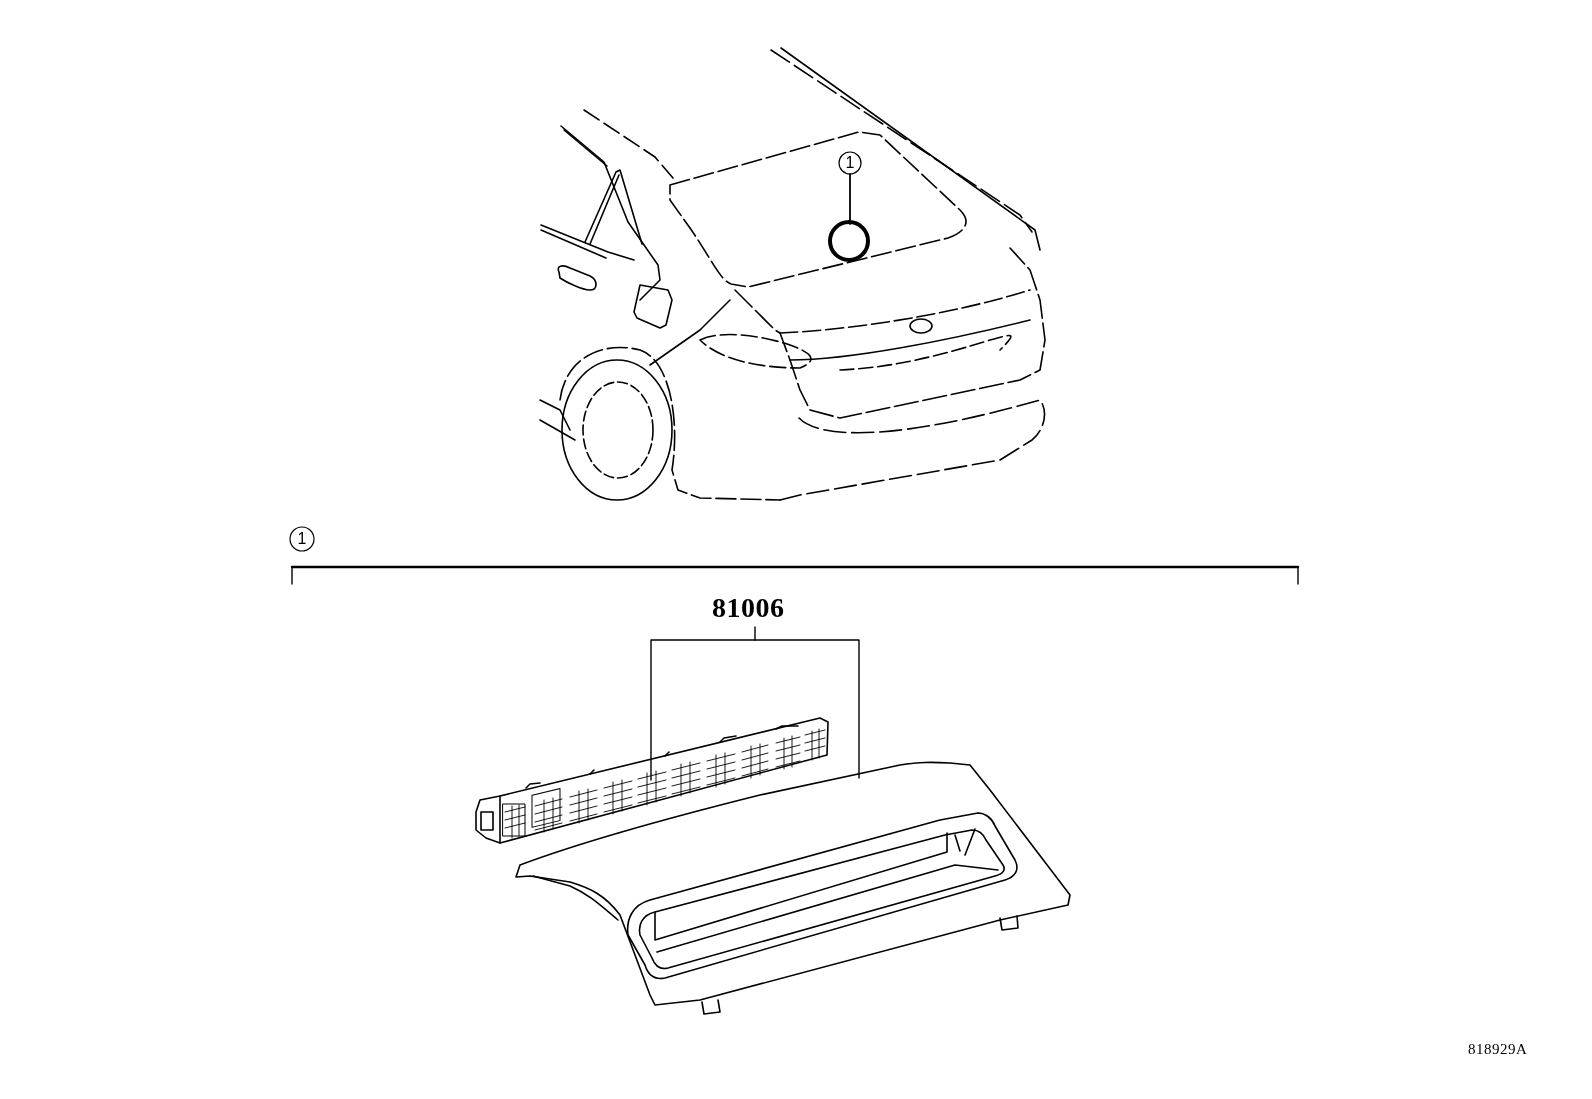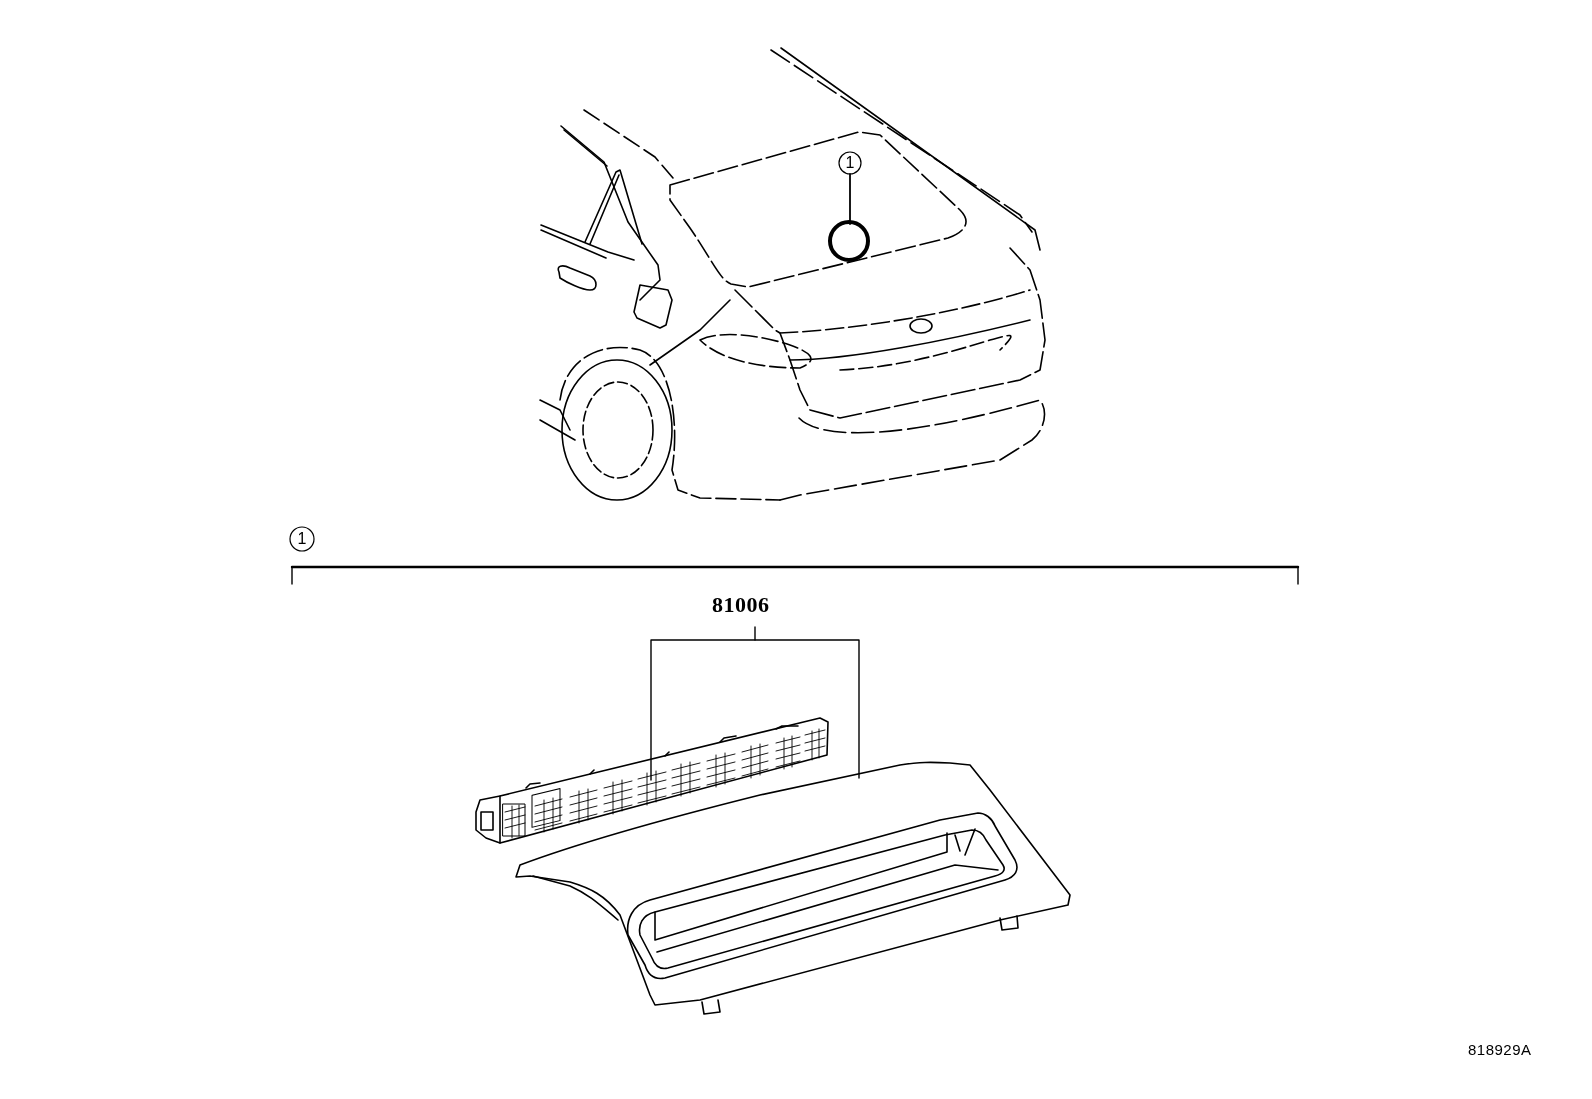--- a/index.html
+++ b/index.html
@@ -1,21 +1,21 @@
 <!DOCTYPE html>
 <html><head>
 <meta charset="utf-8">
 <style>
   html, body { margin: 0; padding: 0; background: #ffffff; }
   body { width: 1592px; height: 1099px; position: relative; overflow: hidden;
          font-family: "Liberation Serif", serif; color: #000; }
   svg.canvas { position: absolute; left: 0; top: 0; }
   .part-number { position: absolute; left: 712px; top: 592px; font-family: "Liberation Serif", serif;
-                 font-weight: bold; font-size: 22px; letter-spacing: 0.5px; }
-  .diagram-id { position: absolute; left: 1468px; top: 1041px; font-family: Liberation Sans, sans-serif;
+                 font-weight: bold; font-size: 28px; letter-spacing: 0.5px; }
+  .diagram-id { position: absolute; left: 1468px; top: 1041px; font-family: Liberation Serif, serif;
                 font-size: 15px; letter-spacing: 0.5px; }
   .callout-text { position: absolute; font-family: "Liberation Sans", sans-serif; font-size: 16px;
                   width: 22px; text-align: center; line-height: 22px; }
 </style>
 </head>
 <body>
 
 <svg class="canvas" width="1592" height="1099" viewBox="0 0 1592 1099" xmlns="http://www.w3.org/2000/svg">
   <g fill="none" stroke="#000" stroke-width="1.6" stroke-linecap="round" stroke-linejoin="round">
 

